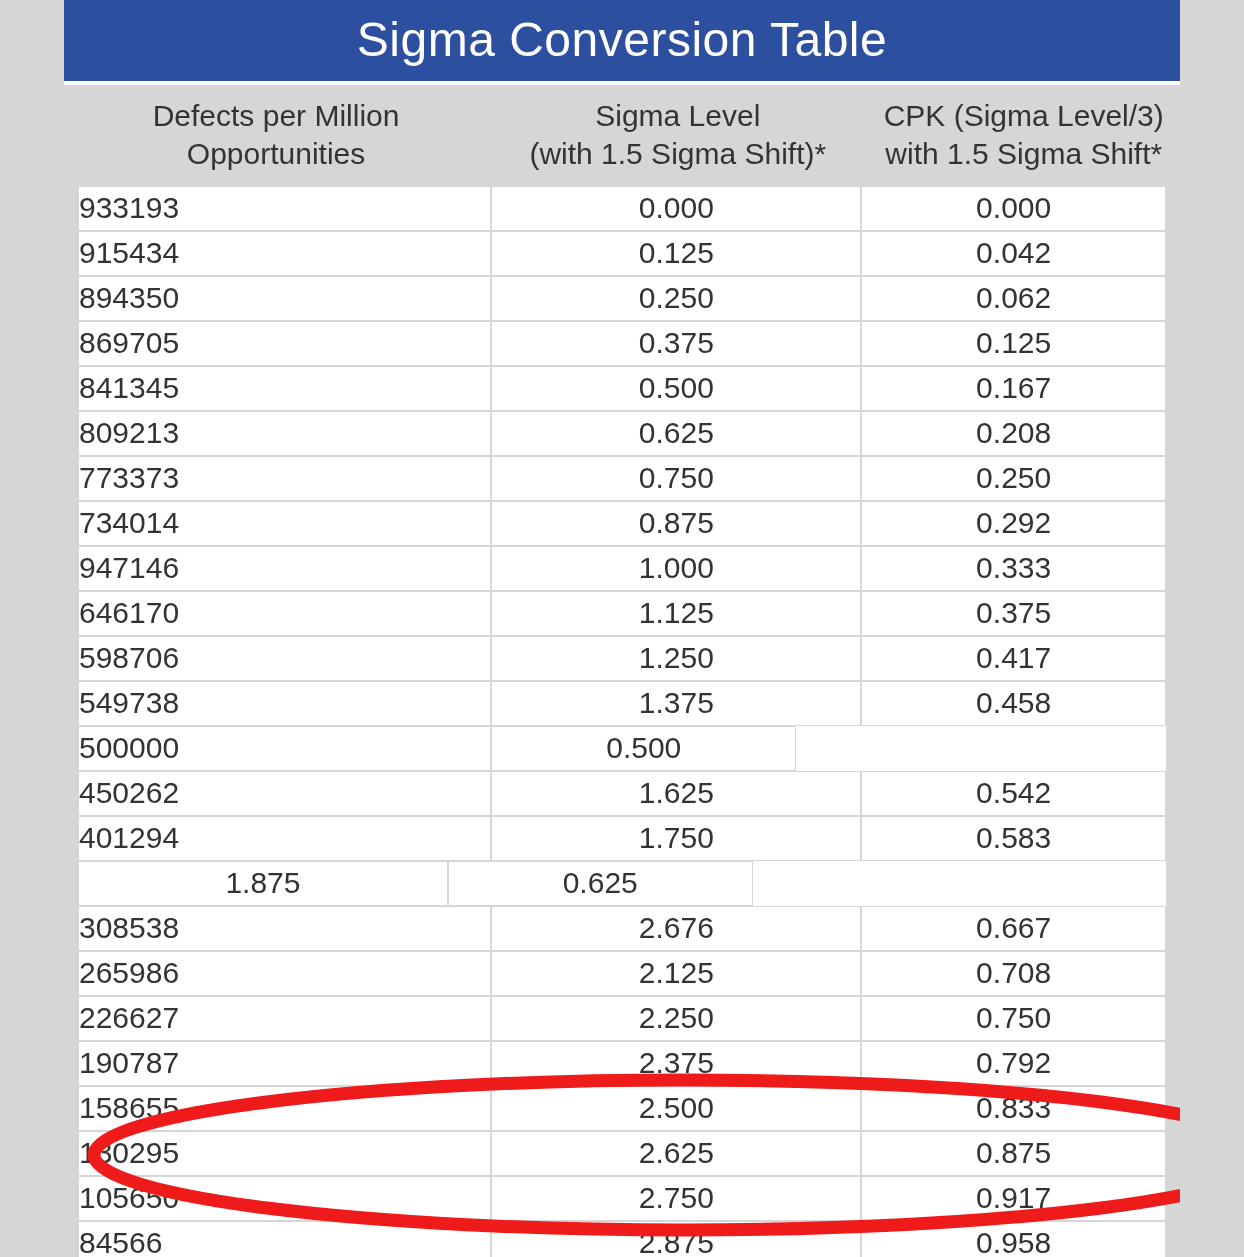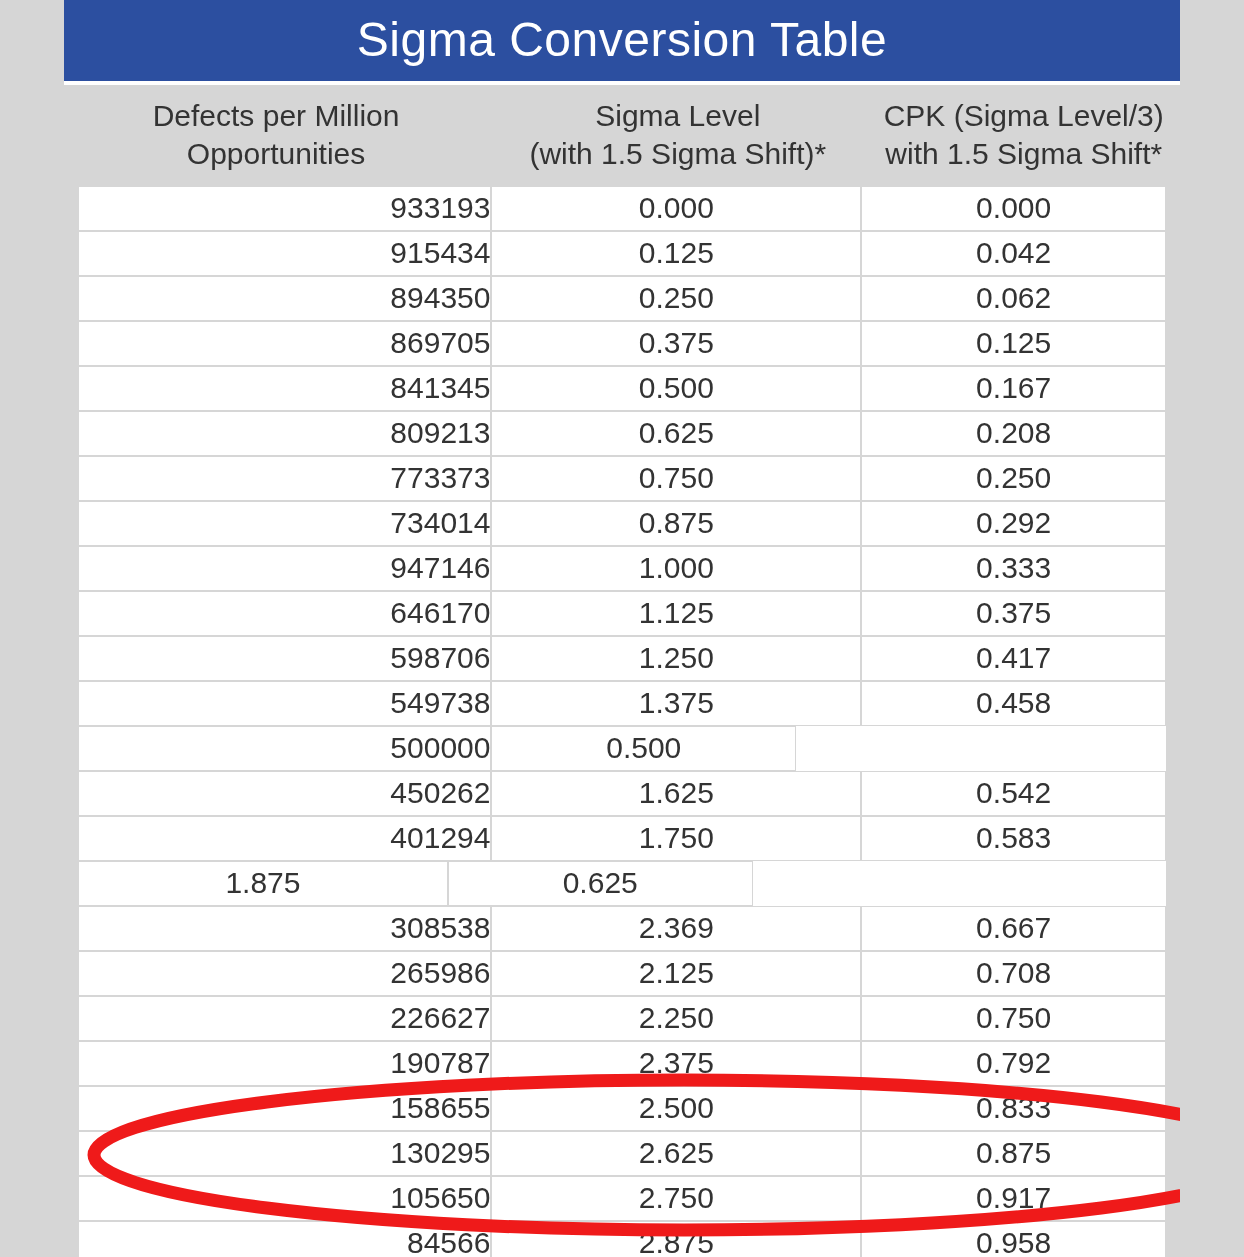--- a/index.html
+++ b/index.html
@@ -53,21 +53,21 @@
     background:#fff;
     font-size:30px;
     color:#333;
     text-align:center;
   }
   .data-cell{
     border:1px solid #d6d6d6;
     padding:4px 0 5px 0;
     box-sizing:border-box;
   }
-  .data-row .col1{ text-align:right; }
+  .data-row .col1{ text-align:left; }
   .data-row .col2{ text-align:center; }
   .data-row .col3{ text-align:center; }
   
   .annot{
     position:absolute;
     left:20px;
     top:1070px;
     width:1200px;
     height:170px;
     pointer-events:none;
@@ -174,21 +174,21 @@
         <div class="col col1 data-cell">401294</div>
         <div class="col col2 data-cell">1.750</div>
         <div class="col col3 data-cell">0.583</div>
       </div>
       <div class="data-row">
         <div class="col col2 data-cell">1.875</div>
         <div class="col col3 data-cell">0.625</div>
       </div>
       <div class="data-row">
         <div class="col col1 data-cell">308538</div>
-        <div class="col col2 data-cell">2.369</div>
+        <div class="col col2 data-cell">2.676</div>
         <div class="col col3 data-cell">0.667</div>
       </div>
       <div class="data-row">
         <div class="col col1 data-cell">265986</div>
         <div class="col col2 data-cell">2.125</div>
         <div class="col col3 data-cell">0.708</div>
       </div>
       <div class="data-row">
         <div class="col col1 data-cell">226627</div>
         <div class="col col2 data-cell">2.250</div>

